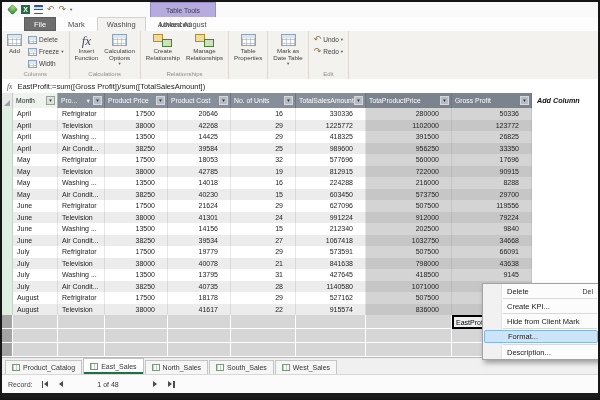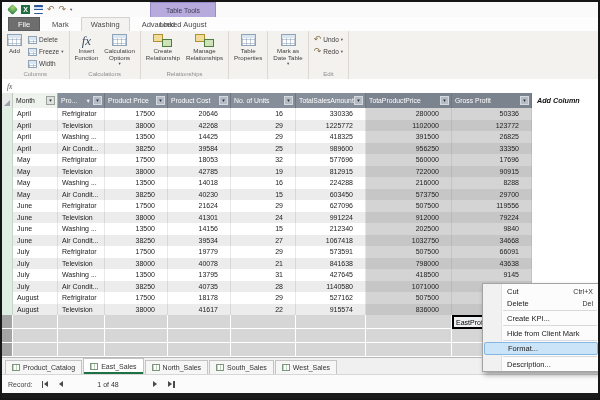--- a/index.html
+++ b/index.html
@@ -13,21 +13,21 @@
   .qicon{display:flex;align-items:center;justify-content:center;font-size:8px;color:#666;}
   .pp-gem{width:9px;height:9px;border-radius:2px;background:radial-gradient(circle at 35% 30%,#a8d96c,#1e7145);transform:rotate(45deg) scale(.85);}
   .xl-sq{width:9px;height:9px;background:#1e6e42;color:#fff;font-size:7px;font-weight:bold;display:flex;align-items:center;justify-content:center;}
   .save-sq{width:9px;height:9px;border-radius:1px;background:linear-gradient(180deg,#2a5699 0 2px,#cfe0f5 2px 4px,#2a5699 4px 5px,#fff 5px 8px,#2a5699 8px);}
   .uglyph{font-size:9px;color:#8a6f45;line-height:9px;}
   .tabtools{position:absolute;left:148px;top:0;width:66px;height:15px;box-sizing:border-box;background:#b7abdd;border:1px solid #9a8cc9;border-bottom:none;display:flex;align-items:center;justify-content:center;font-size:6.8px;color:#3a3a55;}
   .wtitle{position:absolute;left:224px;top:3px;font-size:8px;color:#3f3f3f;white-space:nowrap;}
 
   
   .tabrow{left:0;right:0;top:15px;height:14px;background:#fdfdfd;}
-  .tabs{display:flex;align-items:stretch;height:100%;padding-left:6px;gap:3px;}
+  .tabs{display:flex;align-items:stretch;height:100%;padding-left:6px;gap:3px;margin-left:16px;}
   .rtab{font-size:7.5px;color:#4a4a4a;padding:3px 9px 0;white-space:nowrap;}
   .rtab.file{background:#6e6e6e;color:#fff;border:1px solid #5c5c5c;padding-top:2px;}
   .rtab.active{background:#f4f2ee;border:1px solid #d5d2cd;border-bottom:none;padding-top:2px;}
   .rtab.linked{position:absolute;left:148px;top:15px;width:66px;box-sizing:border-box;text-align:center;padding:3px 0 0;}
 
   
   .ribbon{left:0;right:0;top:29px;height:48px;background:#f4f2ee;border-bottom:1px solid #cfccc6;display:flex;}
   .rgroup{position:relative;height:100%;border-right:1px solid #ddd9d2;display:flex;flex-direction:column;box-sizing:border-box;}
   .rgroup-body{flex:1;display:flex;align-items:flex-start;padding:2px 3px 0;gap:2px;}
   .rgroup-label{height:9px;text-align:center;font-size:6px;color:#8d8d8d;line-height:8px;}
@@ -236,20 +236,21 @@
               <span class="car">▾</span>
             </div>
           </div>
         </div>
         <div class="rgroup-label">Edit</div>
       </div>
     </div>
 
   <div class="abs fbar">
     <span class="fxsym">fx</span>
+    <div class="formula">EastProfit:=sum([Gross Profit])/sum([TotalSalesAmount])</div>
   </div>
 
   <div class="abs ghead">
       <div class="hcorner">
         <div class="htri"></div>
       </div>
       <div class="hcell light" style="width: 45px;">
         <span class="hlabel">Month</span>
         <span class="hdrop">▼</span>
       </div>
@@ -583,24 +584,20 @@
     <span class="nav">
         <span class="tri-r"></span>
         <span class="nbar"></span>
       </span>
   </div>
 
   <div class="abs bottom-edge"></div>
 
   <div class="abs cmenu">
       <div class="mitem">
-        <span>Cut</span>
-        <span class="msc">Ctrl+X</span>
-      </div>
-      <div class="mitem">
         <span>Delete</span>
         <span class="msc">Del</span>
       </div>
       <div class="msep"></div>
       <div class="mitem">
         <span>Create KPI...</span>
       </div>
       <div class="msep"></div>
       <div class="mitem">
         <span>Hide from Client Mark</span>

